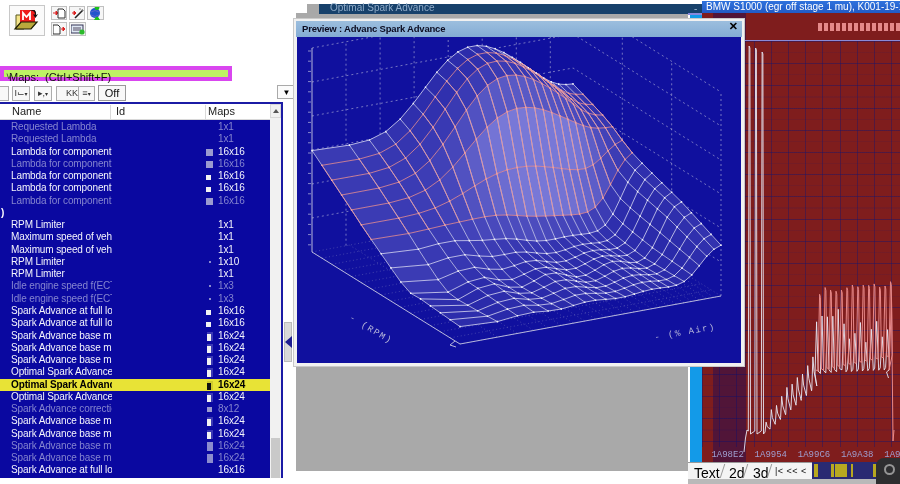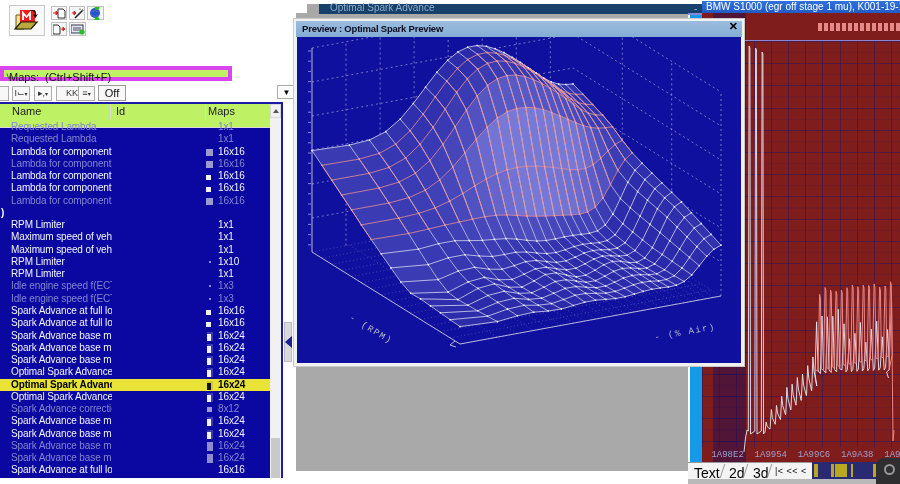--- a/index.html
+++ b/index.html
@@ -16,21 +16,21 @@
 #maps .chev { position:absolute; right:5px; top:1px; color:#444; font-size:10px; }
 .mbtn { position:absolute; top:86px; height:15px; border:1px solid #adadad; background:#f8f8f8;
   font-size:9px; color:#333; text-align:center; line-height:13px; }
 #off { left:98px; top:85px; width:28px; height:16px; border:1px solid #9a9a9a; background:#f8f8f8;
   font-size:11px; color:#111; text-align:center; line-height:14px; }
 #ddown { left:277px; top:85px; width:19px; height:14px; border:1px solid #aaa; background:#fbfbfb;
   text-align:center; font-size:8px; line-height:13px; color:#000; }
 
 
 #list { left:0; top:102px; width:283px; height:376px; background:#0a08a0; border-top:2px solid #1b1ba5; border-right:2px solid #1b1ba5; }
-#lhead { position:absolute; left:0; top:0; width:281px; height:24px; background:#bef264; border-bottom:1px solid #d8d8d8; }
+#lhead { position:absolute; left:0; top:0; width:281px; height:16px; background:#ffffff; border-bottom:1px solid #d8d8d8; }
 #lhead span { position:absolute; top:1px; font-size:11px; color:#222; }
 #lscroll { position:absolute; right:0; top:0; width:11px; height:374px; background:#f1f1f1; }
 #lscroll .up { position:absolute; left:0; top:0; width:11px; height:14px; background:#f1f1f1; border:1px solid #d8d8d8; }
 #lscroll .up:after { content:""; position:absolute; left:2px; top:4px; border:3.5px solid transparent; border-bottom:4.5px solid #555; border-top:none; }
 #lscroll .thumbbot { position:absolute; left:1px; top:334px; width:9px; height:40px; background:#c9c9c9; }
 #lbody { position:absolute; left:0; top:17px; width:270px; height:357px; overflow:hidden; }
 .lr { height:12.27px; position:relative; font-size:10px; letter-spacing:-0.12px; line-height:12.5px; white-space:nowrap; }
 .lr .nm { position:absolute; left:11px; top:0; width:101px; overflow:hidden; }
 .lr.bright { color:#f4f4fc; }
 .lr.dim { color:#8585cf; }
@@ -395,21 +395,21 @@
   <i style="left:2px;width:4px"></i>
       <i style="left:19px;width:3px"></i>
   <i style="left:23px;width:12px"></i>
       <i style="left:39px;width:2px"></i>
   <i style="left:61px;width:3px"></i>
 </div>
 <div class="abs" id="botgray"></div>
 
 <div class="abs" id="pv">
   <div id="pvtitle">
-        <span>Preview : Optimal Spark Preview</span>
+        <span>Preview : Advanc Spark Advance</span>
       </div>
   <div id="pvx">✕</div>
   <div id="plot">
     <svg width="444" height="326" viewBox="0 0 444 326">
           <path d="M15 181 L276 133 L424 225" stroke="#b9b9dc" stroke-width="0.7" fill="none" stroke-dasharray="2 3" opacity="0.85"></path>
           <path d="M15 147 L276 99 L424 191" stroke="#b9b9dc" stroke-width="0.7" fill="none" stroke-dasharray="2 3" opacity="0.85"></path>
           <path d="M15 113 L276 65 L424 157" stroke="#b9b9dc" stroke-width="0.7" fill="none" stroke-dasharray="2 3" opacity="0.85"></path>
           <path d="M15 79 L276 31 L424 123" stroke="#b9b9dc" stroke-width="0.7" fill="none" stroke-dasharray="2 3" opacity="0.85"></path>
           <path d="M15 45 L276 -3 L424 89" stroke="#b9b9dc" stroke-width="0.7" fill="none" stroke-dasharray="2 3" opacity="0.85"></path>
           <path d="M15 11 L276 -37 L424 55" stroke="#b9b9dc" stroke-width="0.7" fill="none" stroke-dasharray="2 3" opacity="0.85"></path>

